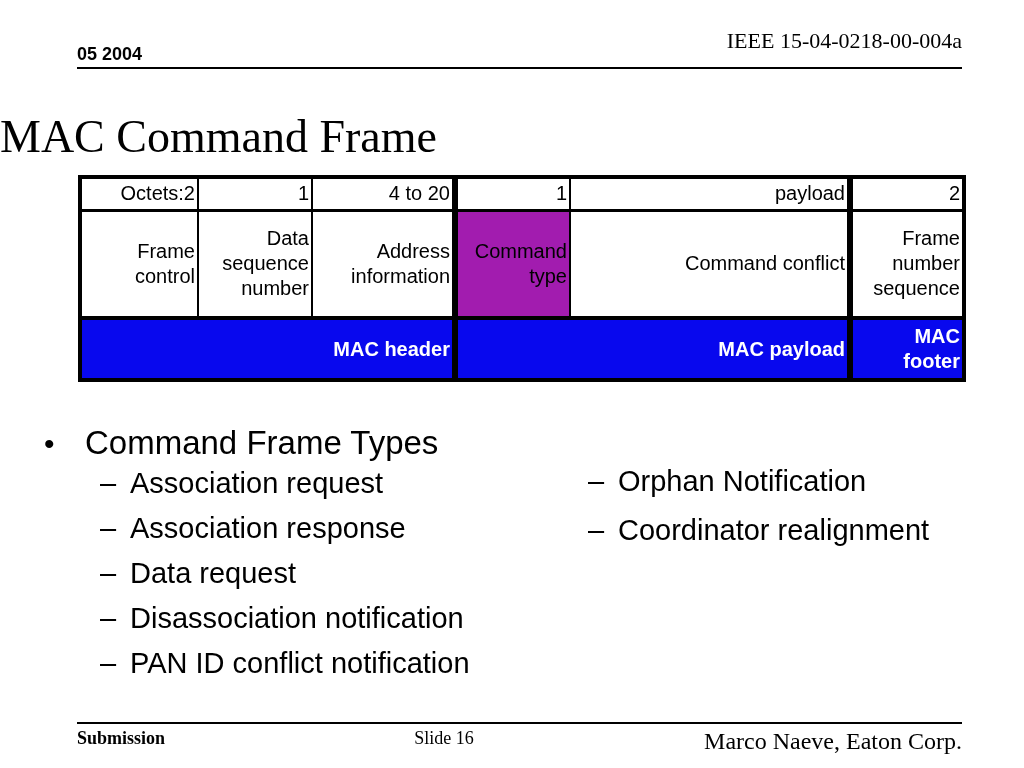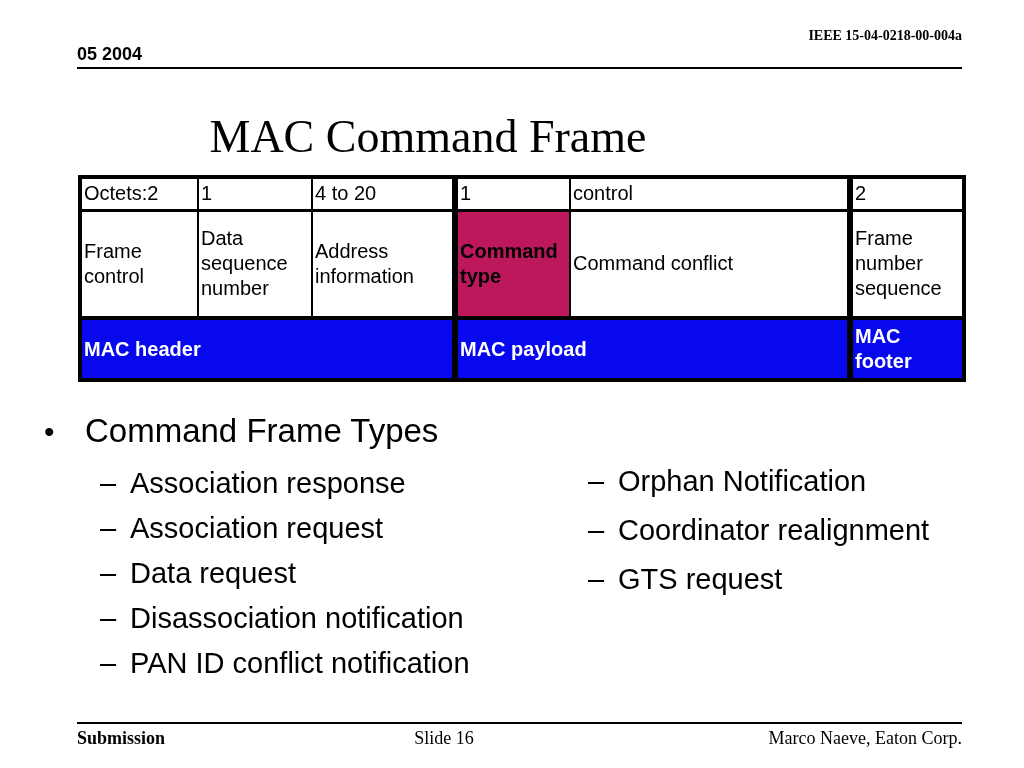--- a/index.html
+++ b/index.html
@@ -14,66 +14,66 @@
 
   
   .hdr-left {
     position: absolute; left: 77px; top: 44px;
     font-family: Liberation Sans, sans-serif;
     font-weight: bold; font-size: 18px;
   }
   .hdr-right {
     position: absolute; right: 62px; top: 28px;
     font-family: "Liberation Serif", serif;
-    font-weight: bold; font-size: 14px;
+    font-weight: normal; font-size: 22px;
   }
   .hdr-rule {
     position: absolute; left: 77px; top: 67px;
     width: 885px; height: 2px; background: #000;
   }
 
   
   .slide-title {
     position: absolute; left: 0; top: 110px; width: 856px;
-    text-align: center;
+    text-align: left;
     font-family: "Liberation Serif", serif;
     font-size: 46px; font-weight: 400;
     letter-spacing: 0px;
   }
 
   
   .frame-table {
     position: absolute; left: 78px; top: 175px;
     border-collapse: collapse;
     table-layout: fixed;
     width: 884px;
   }
   .frame-table td {
     border: 2px solid #000;
-    text-align: left; vertical-align: middle;
+    text-align: right; vertical-align: middle;
     font-size: 20px; line-height: 1.25;
     background: #ffffff;
     padding: 1px 2px;
   }
   .frame-table tr.octets-row td { height: 33px; border-bottom-width: 3px; }
   .frame-table tr.fields-row td { height: 108px; border-bottom-width: 4px; }
   .frame-table tr.sections-row td { height: 62px; }
   .frame-table td.sep-right { border-right-width: 6px; }
-  .frame-table td.hl { background: #be185d; font-weight: bold; }
+  .frame-table td.hl { background: #a21caf; }
   .frame-table td.section {
     background: #0808ee; color: #ffffff; font-weight: bold;
   }
   .frame-table .outer-l { border-left-width: 4px; }
   .frame-table .outer-r { border-right-width: 4px; }
   .frame-table tr.octets-row td { border-top-width: 4px; }
   .frame-table tr.sections-row td { border-bottom-width: 4px; }
 
   
   .main-bullet {
-    position: absolute; left: 44px; top: 409px;
+    position: absolute; left: 44px; top: 421px;
     font-size: 33px; line-height: 44px;
     white-space: nowrap;
   }
   .main-bullet .marker {
     display: inline-block; width: 41px;
     font-size: 30px;
   }
   ul.sub-list { list-style: none; position: absolute; }
   ul.sub-list li { white-space: nowrap; font-size: 29px; }
   ul.sub-list .marker { display: inline-block; width: 30px; }
@@ -91,21 +91,21 @@
     position: absolute; left: 77px; top: 728px;
     font-family: "Liberation Serif", serif; font-size: 18px; font-weight: bold;
   }
   .ftr-center {
     position: absolute; left: 0; top: 728px; width: 888px;
     text-align: center;
     font-family: "Liberation Serif", serif; font-size: 18px;
   }
   .ftr-right {
     position: absolute; right: 62px; top: 728px;
-    font-family: "Liberation Serif", serif; font-size: 18px;
+    font-family: "Liberation Serif", serif; font-size: 24px;
   }
 </style>
 </head>
 <body>
 
 <div class="hdr-left">05 2004</div>
 <div class="hdr-right">IEEE 15-04-0218-00-004a</div>
 <div class="hdr-rule"></div>
 
 <div class="slide-title">MAC Command Frame</div>
@@ -118,21 +118,21 @@
     <col style="width:115px">
       <col style="width:280px">
       <col style="width:114px">
   </colgroup>
   <tbody>
       <tr class="octets-row">
     <td class="outer-l">Octets:2</td>
     <td>1</td>
     <td class="sep-right">4 to 20</td>
     <td>1</td>
-    <td class="sep-right">control</td>
+    <td class="sep-right">payload</td>
     <td class="outer-r">2</td>
   </tr>
   <tr class="fields-row">
     <td class="outer-l">Frame control</td>
     <td>Data sequence number</td>
     <td class="sep-right">Address information</td>
     <td class="hl">Command type</td>
     <td class="sep-right">Command conflict</td>
     <td class="outer-r">Frame number sequence</td>
   </tr>
@@ -140,29 +140,28 @@
     <td colspan="3" class="section outer-l sep-right">MAC header</td>
     <td colspan="2" class="section sep-right">MAC payload</td>
     <td class="section outer-r">MAC footer</td>
   </tr>
 </tbody>
   </table>
 
 <div class="main-bullet"><span class="marker">•</span><span>Command Frame Types</span></div>
 
 <ul class="sub-list sub-left">
+  <li><span class="marker">–</span><span>Association request</span></li>
   <li><span class="marker">–</span><span>Association response</span></li>
-  <li><span class="marker">–</span><span>Association request</span></li>
   <li><span class="marker">–</span><span>Data request</span></li>
   <li><span class="marker">–</span><span>Disassociation notification</span></li>
   <li><span class="marker">–</span><span>PAN ID conflict notification</span></li>
 </ul>
 
 <ul class="sub-list sub-right">
   <li><span class="marker">–</span><span>Orphan Notification</span></li>
   <li><span class="marker">–</span><span>Coordinator realignment</span></li>
-  <li><span class="marker">–</span><span>GTS request</span></li>
 </ul>
 
 <div class="ftr-rule"></div>
 <div class="ftr-left">Submission</div>
 <div class="ftr-center">Slide 16</div>
 <div class="ftr-right">Marco Naeve, Eaton Corp.</div>
 
 </body></html>

